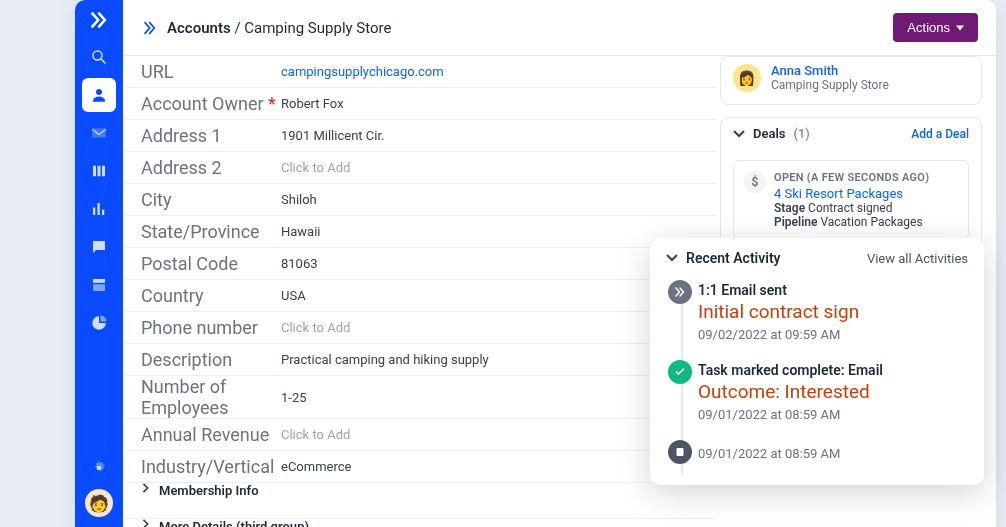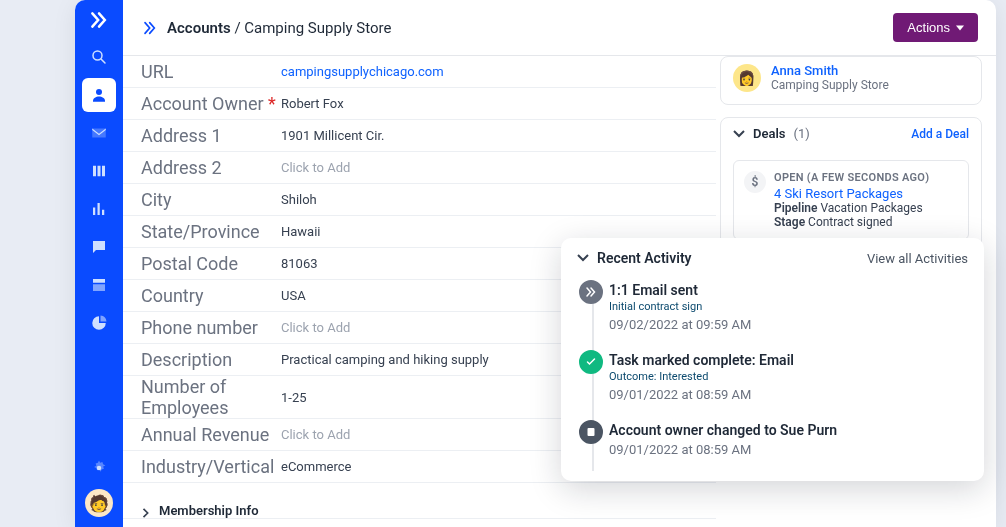--- a/index.html
+++ b/index.html
@@ -100,21 +100,21 @@
     font-size: 18px;
   }
   .field-value {
     color: #374151;
     font-size: 13px;
   }
   .field-value.link { color: #0f62fe; }
   .field-value.placeholder { color: #9ca3af; }
   .req { color: #dc2626; }
   .section-row {
-    display:flex;align-items:flex-end;gap:8px;
+    display:flex;align-items:flex-start;gap:8px;
     border-bottom:1px solid #eceff3;
     min-height:36px;
     padding:0 18px;
     font-weight:600;
     color:#1f2937;
     cursor:pointer;
   }
   .right-col {
     width: 280px;
     padding: 0 14px 0 4px;
@@ -151,21 +151,21 @@
     margin-right:8px; vertical-align:top;
   }
   .deal-meta-line { margin-left:30px;color:#374151;font-size:12px; }
   .deal-meta-line strong{font-weight:600;}
   .deal-open { color:#6b7280;font-weight:600;font-size:11px;letter-spacing:.3px; }
   .deal-name { color:#0f62fe;font-weight:400;font-size:13px;margin-top:2px; }
   .activity-panel {
     position:absolute;
     right:22px;
     top:238px;
-    width:423px;
+    width:334px;
     background:#fff;
     border-radius:10px;
     box-shadow:0 8px 32px rgba(17,24,39,.18);
     padding-bottom:10px;
   }
   .activity-panel .head {
     display:flex;align-items:center;gap:8px;
     padding:12px 16px 10px;
   }
   .activity-panel .head .title{font-weight:600;color:#1f2937;font-size:14px;}
@@ -176,21 +176,21 @@
   .act-item { position:relative; padding:6px 0 14px; }
   .act-icon {
     position:absolute;left:-30px;top:4px;width:24px;height:24px;border-radius:50%;
     display:flex;align-items:center;justify-content:center;font-size:12px;font-weight:700;
     background:#fff;border:2px solid #e5e7eb;color:#6b7280;
   }
   .act-icon.email { background:#6b7280;color:#fff;border-color:#6b7280; }
   .act-icon.check { background:#10b981;color:#fff;border-color:#10b981; }
   .act-icon.owner { background:#4b5563;color:#fff;border-color:#4b5563; }
   .act-title { font-weight:600;color:#1f2937;font-size:14px; }
-  .act-sub { color:#0c4a6e;font-size:11px;margin-top:2px; }
+  .act-sub { color:#c2410c;font-size:19px;margin-top:2px; }
   .act-time { color:#6b7280;font-size:13px;margin-top:4px; }
   svg { display:block; }
   .chev { display:inline-block; }
 </style>
 </head>
 <body>
 
 <div class="app">
   <div class="sidebar">
     <div class="logo">
@@ -372,22 +372,22 @@
             <span class="head-link">Add a Deal</span>
           </div>
           <div class="deal-card">
             <div style="display:flex;">
               <span class="icon">$</span>
               <div>
                 <div class="deal-open">OPEN (A FEW SECONDS AGO)</div>
                 <div class="deal-name">4 Ski Resort Packages</div>
               </div>
             </div>
+            <div class="deal-meta-line"><strong>Stage</strong> <span>Contract signed</span></div>
             <div class="deal-meta-line"><strong>Pipeline</strong> <span>Vacation Packages</span></div>
-            <div class="deal-meta-line"><strong>Stage</strong> <span>Contract signed</span></div>
           </div>
         </div>
       </div>
     </div>
   </div>
 </div>
 
 <div class="activity-panel">
   <div class="head">
     <span>
@@ -418,17 +418,16 @@
         <div class="act-title">Task marked complete: Email</div>
         <div class="act-sub">Outcome:  Interested</div>
         <div class="act-time">09/01/2022 at 08:59 AM</div>
       </div>
       <div class="act-item">
         <div class="act-icon owner">
           <svg width="12" height="12" viewBox="0 0 24 24" fill="#fff">
             <rect x="5" y="4" width="14" height="16" rx="2"></rect>
           </svg>
         </div>
-        <div class="act-title">Account owner changed to Sue Purn</div>
         <div class="act-time">09/01/2022 at 08:59 AM</div>
       </div>
     </div>
 </div>
 
 </body></html>

